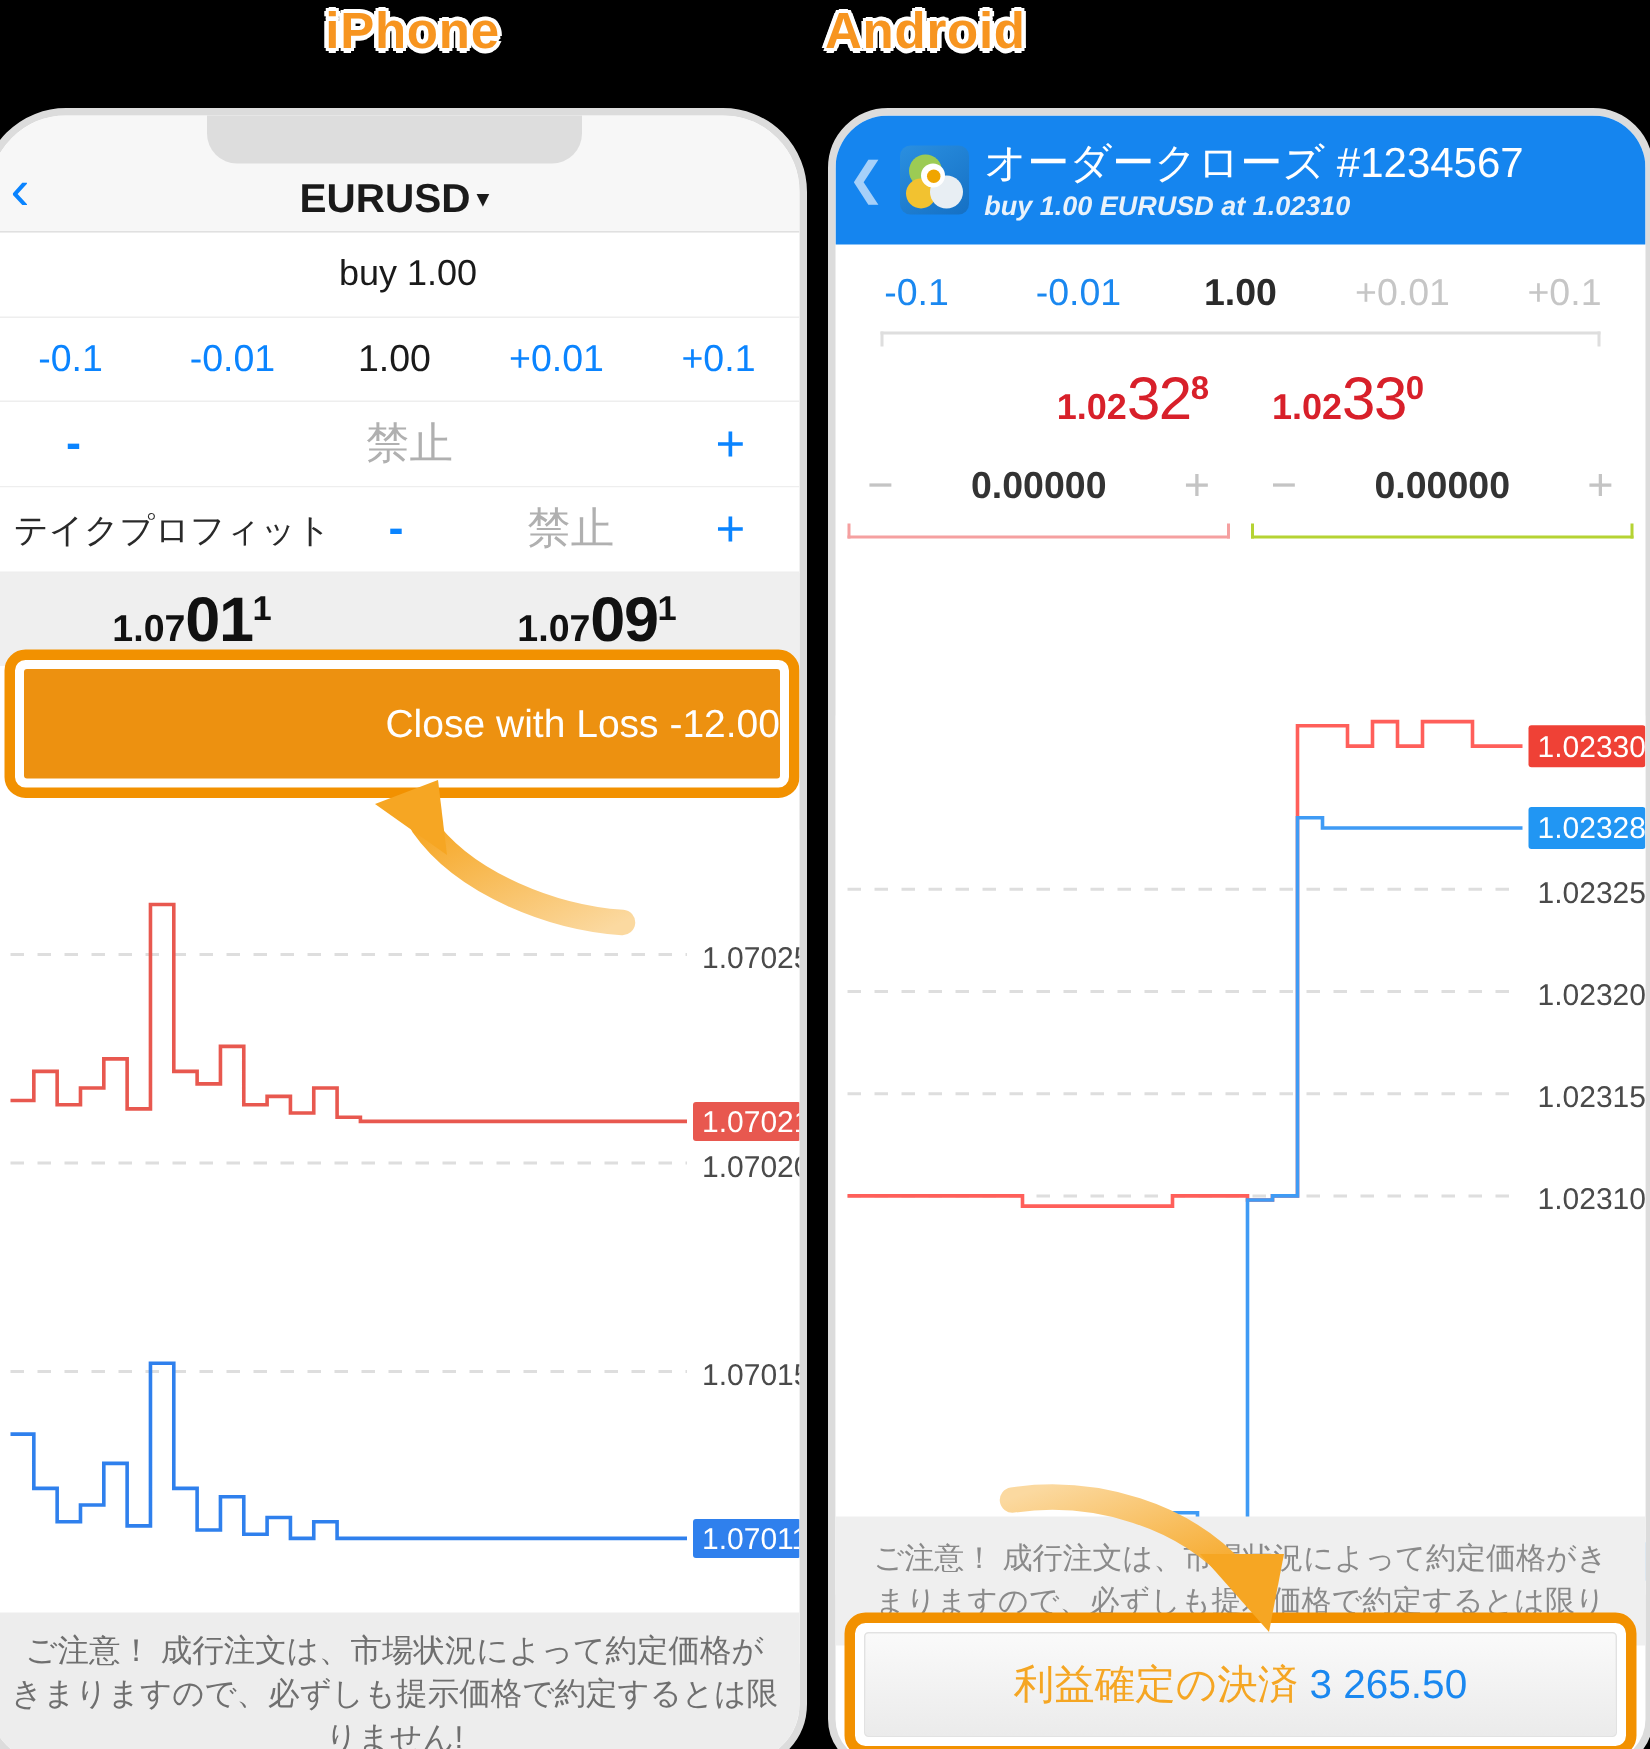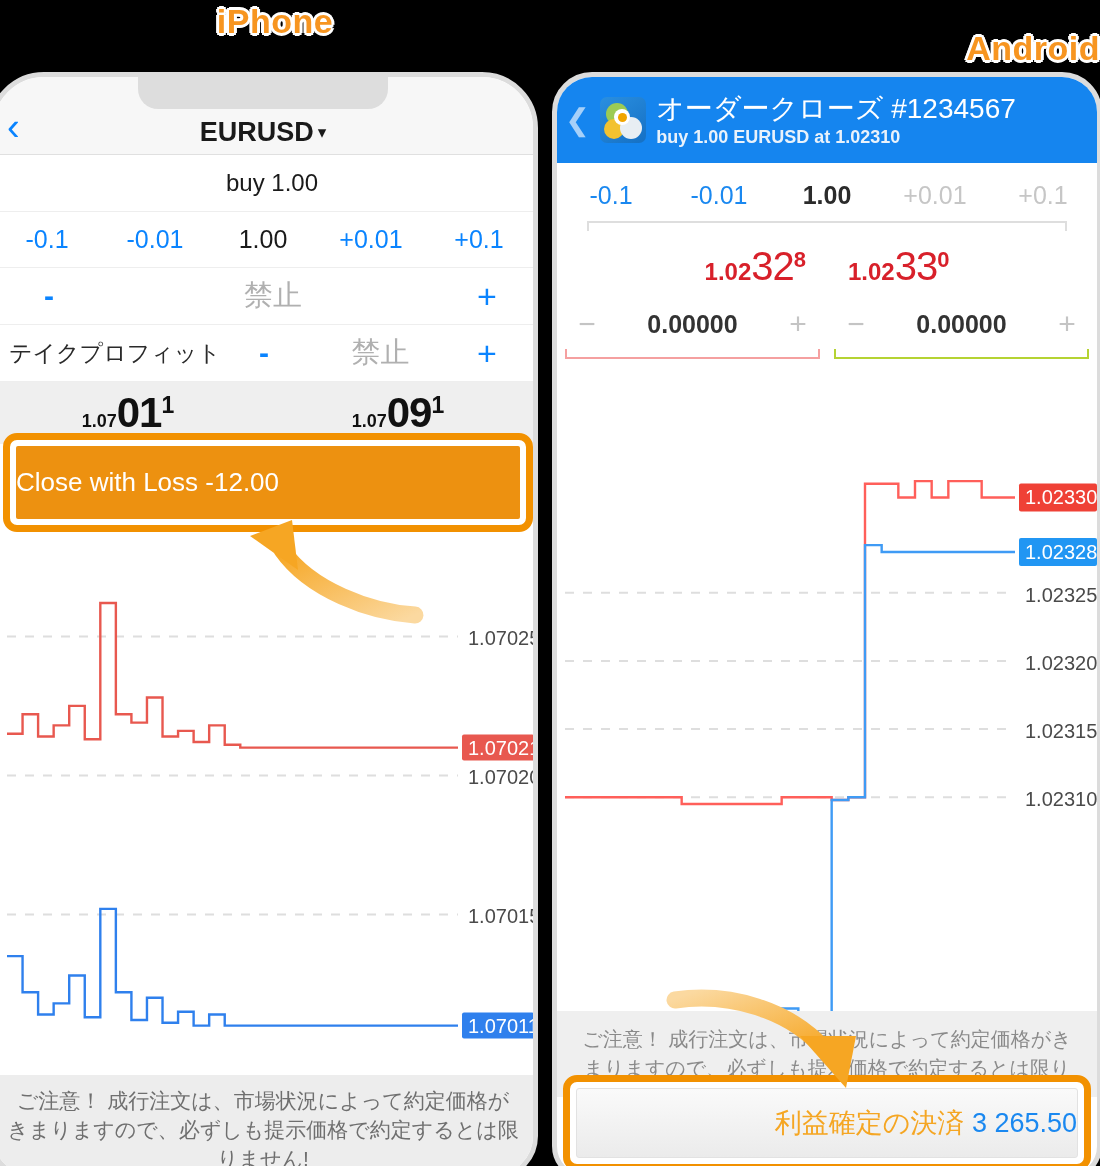--- a/index.html
+++ b/index.html
@@ -14,21 +14,21 @@
   
   .caption {
     position: absolute; top: 2px;
     font-size: 34px; font-weight: bold; color: #F79520;
     letter-spacing: .5px;
     text-shadow:
       -2px -2px 0 #fff, 2px -2px 0 #fff, -2px 2px 0 #fff, 2px 2px 0 #fff,
       0 -3px 0 #fff, 0 3px 0 #fff, -3px 0 0 #fff, 3px 0 0 #fff;
   }
   #cap-iphone { left: 0; width: 550px; text-align: center; }
-  #cap-android { left: 550px; width: 550px; text-align: right; margin-top: 27px; }
+  #cap-android { left: 550px; width: 550px; text-align: left; }
 
   
   .iphone {
     position: absolute; left: -12px; top: 72px;
     width: 550px; height: 1108px;
     background: #fff;
     border: 5px solid #dcdcdc;
     border-radius: 56px 56px 44px 44px;
     overflow: hidden;
   }
@@ -69,32 +69,32 @@
   }
   .ip-row .lbl { font-size: 23px; color: #2a2a2a; flex: 0 0 215px; }
   .ip-row .minus { flex: 0 0 80px; text-align: center; color:#0a84ff; font-size: 30px; font-weight:600;}
   .ip-row .val { flex: 1; text-align: center; font-size: 29px; color: #b0b0b0; }
   .ip-row .plus { flex: 0 0 60px; text-align: center; color:#0a84ff; font-size: 34px; font-weight: 300;}
 
   .ip-quotes {
     height: 62px; background: #efefef; display: flex; align-items: center;
   }
   .ip-quotes .q { flex: 1; text-align: center; color:#111; }
-  .ip-quotes .small { font-size: 18px; font-weight: bold; }
+  .ip-quotes .small { font-size: 25px; font-weight: bold; }
   .ip-quotes .big { font-size: 42px; font-weight: bold; letter-spacing:-1px; }
   .ip-quotes .sup { font-size: 23px; font-weight: bold; vertical-align: 14px; }
 
   .ip-btn-wrap {
     position: absolute; left: 10px; top: 356px; width: 530px; z-index: 5;
   }
   .hl-outer {
     border: 7px solid #F29100; border-radius: 14px; background: #fff; padding: 6px;
   }
   .ip-btn {
-    background: #ED9110; color: #fff; text-align: left;
+    background: #ED9110; color: #fff; text-align: right;
     font-size: 26px; padding: 21px 0; border-radius: 2px;
   }
 
   .ip-chart { position: absolute; left: 0; top: 476px; width: 540px; height: 556px; background:#fff; }
   .ip-footer {
     position: absolute; left: 0; bottom: 0; width: 540px; height: 100px;
     background: #ededed; padding: 12px 14px 0;
     font-size: 21px; color: #6f6f6f; text-align: center; line-height: 1.38;
   }
 
@@ -116,21 +116,21 @@
     width: 46px; height: 46px; border-radius: 7px; flex: 0 0 46px;
     background: linear-gradient(145deg,#2a8fe0,#1570c4); position: relative; overflow:hidden;
   }
   .an-icon .b1 { position:absolute; left:6px; top:6px; width:22px; height:22px; border-radius:50%; background:#9ccb54;}
   .an-icon .b2 { position:absolute; left:4px; top:22px; width:20px; height:20px; border-radius:50%; background:#f2c230;}
   .an-icon .b3 { position:absolute; left:20px; top:20px; width:22px; height:22px; border-radius:50%; background:#e8eef3;}
   .an-icon .b4 { position:absolute; left:14px; top:12px; width:16px; height:16px; border-radius:50%; background:#fff;}
   .an-icon .b5 { position:absolute; left:18px; top:16px; width:9px;  height:9px;  border-radius:50%; background:#f0a500;}
   .an-ttl { line-height: 1.12; }
   .an-ttl .t1 { color:#fff; font-size: 28px; }
-  .an-ttl .t2 { color:#e9f2fb; font-size: 18px; font-weight: bold; margin-top:2px; }
+  .an-ttl .t2 { color:#e9f2fb; font-size: 18px; font-weight: bold; margin-top:2px;font-style:italic; }
 
   .an-vol { height: 58px; display:flex; align-items:center; padding-top: 6px; }
   .an-vol span { flex:1; text-align:center; font-size: 25px; color:#1a88f0; }
   .an-vol span.cur { color:#2b2b2b; font-weight:bold; }
   .an-vol span.dis { color:#c6c6c6; }
   .an-volline {
     height: 10px; margin: 0 30px;
     border-left: 2px solid #dedede; border-right: 2px solid #dedede; border-top: 2px solid #dedede;
   }
 
@@ -152,21 +152,21 @@
   .an-chart { position:absolute; left:0; top:400px; width:540px; height:586px; background:#fff; }
 
   .an-footer {
     position:absolute; left:0; bottom:78px; width:540px; height:86px;
     background:#efefef; padding: 14px 20px 0;
     font-size:20px; color:#8a8a8a; text-align:center; line-height:1.45;
   }
   .an-btn-wrap { position:absolute; left:6px; bottom:4px; width:528px; z-index:5; }
   .an-btn {
     background: linear-gradient(#fafafa,#ebebeb); border-radius: 3px;
-    text-align:right; padding: 16px 0; font-size: 27px;
+    text-align:center; padding: 16px 0; font-size: 27px;
     border: 1px solid #e2e2e2;
   }
   .an-btn .o { color:#F5A623; }
   .an-btn .b { color:#1a88f0; }
 
   .arrow { position:absolute; z-index: 8; pointer-events:none; }
   svg { display:block; }
 </style>
 </head>
 <body>

